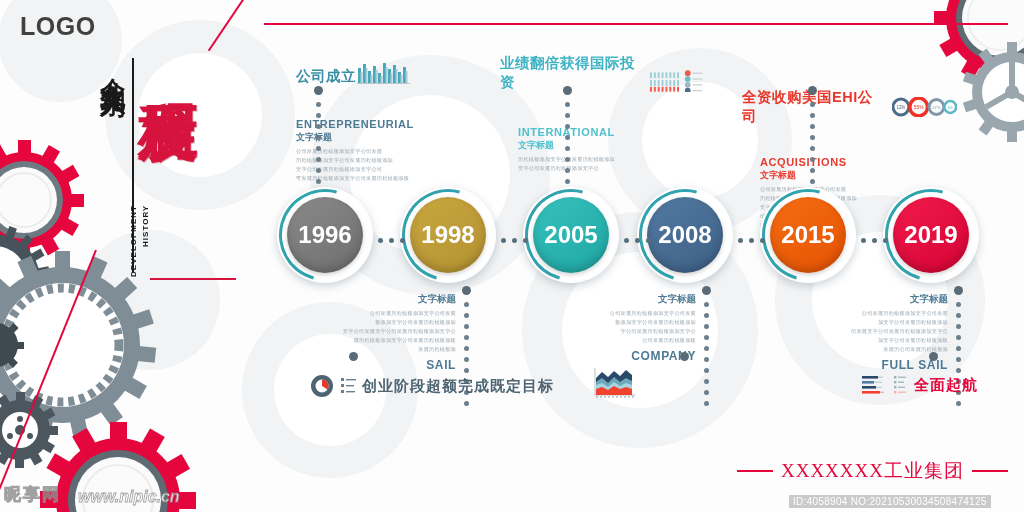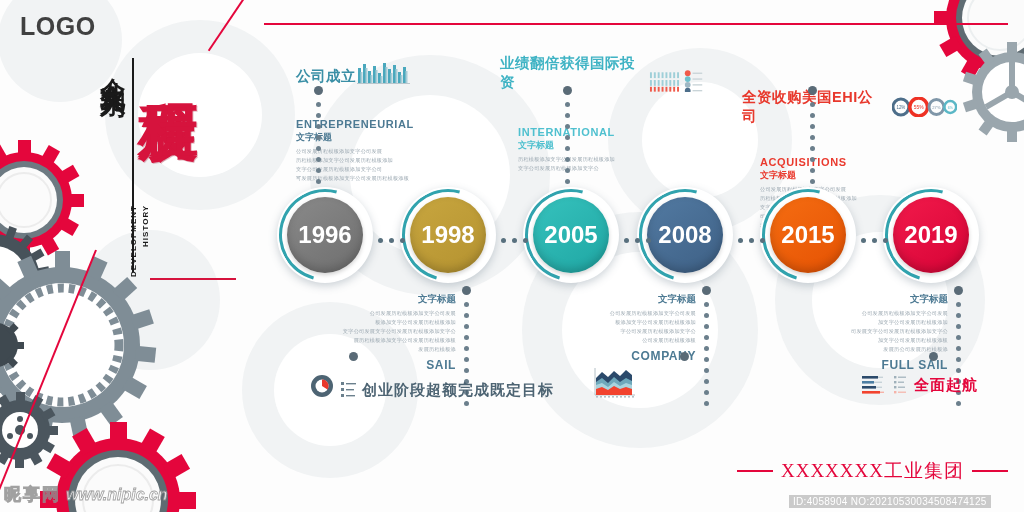--- a/index.html
+++ b/index.html
@@ -75,21 +75,21 @@
   .tagline.slate{color:#4d6473;}
   .tagline.red{color:#e4063c;}
 
   
   .footer{position:absolute;right:16px;bottom:28px;display:flex;align-items:center;gap:8px;}
   .footer .line{width:36px;height:1.5px;background:#e4063c;}
   .footer .name{font-size:19px;color:#e4063c;letter-spacing:1px;font-family:"Liberation Serif",serif;}
 
   .wm-id{position:absolute;left:789px;bottom:4px;background:rgba(160,160,160,.55);color:#fff;
          font-size:10px;padding:1px 4px;letter-spacing:.3px;}
-  .wm-left{position:absolute;left:4px;bottom:6px;display:flex;align-items:center;gap:5px;
+  .wm-left{position:absolute;left:4px;bottom:6px;display:flex;align-items:flex-end;gap:17px;
            opacity:.82;}
   .wm-left .cjk{font-size:17px;font-weight:bold;color:#ffffff;letter-spacing:2px;
                 -webkit-text-stroke:1px #8d8d8d;}
   .wm-left .url{font-size:16px;font-style:italic;font-weight:bold;color:#ffffff;
                 -webkit-text-stroke:.8px #8d8d8d;}
 </style>
 </head>
 <body>
 
 <div id="stage">
@@ -588,21 +588,21 @@
       <i></i>
       <i></i>
       <i></i>
       <i></i>
       <i></i>
       <i></i>
       <i></i>
       <i></i>
   </div>
 
-  <div style="position:absolute;left:308px;top:372px;display:flex;align-items:flex-end;gap:5px;">
+  <div style="position:absolute;left:308px;top:372px;display:flex;align-items:center;gap:5px;">
     <svg width="28" height="28" viewBox="0 0 28 28">
       <path d="M14 3 A11 11 0 1 0 25 14 L14 14 Z" fill="#4d6473"></path>
       <path d="M14 14 L25 14 A11 11 0 0 0 14 3 Z" fill="#4d6473"></path>
       <circle cx="14" cy="14" r="6.5" fill="#ffffff"></circle>
       <path d="M14 7.5 A6.5 6.5 0 0 1 19.5 17.5 L14 14 Z" fill="#e8382c"></path>
     </svg>
     <svg width="16" height="20" viewBox="0 0 16 20">
       <g fill="#6b808d">
         <rect x="0" y="2" width="3" height="3"></rect>
           <rect x="5" y="3" width="10" height="1.4"></rect>

